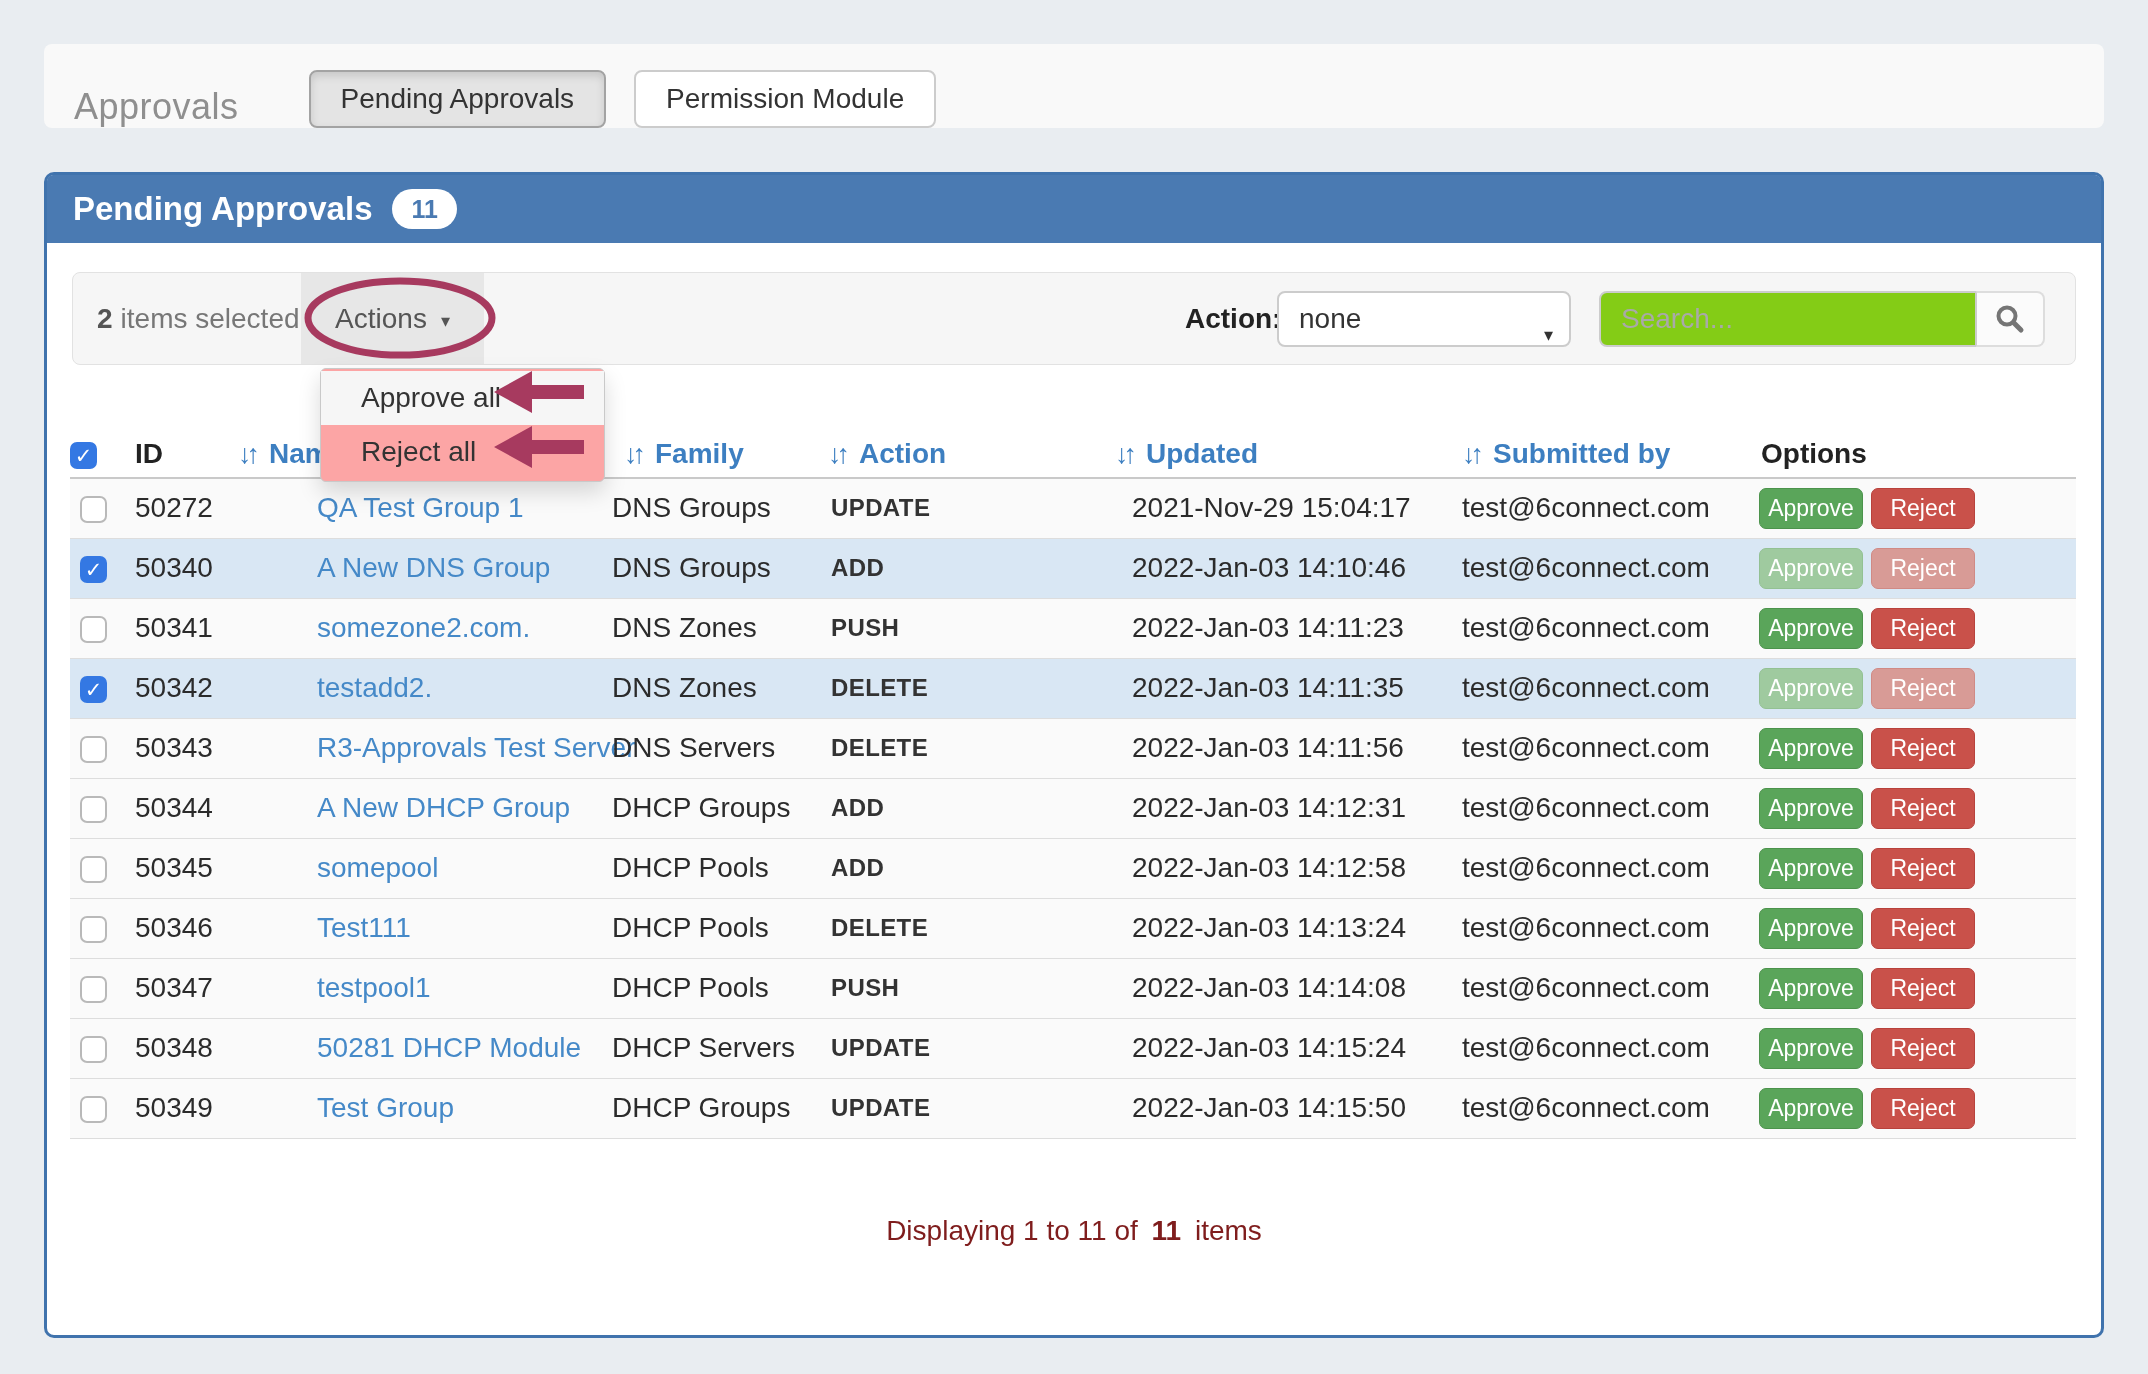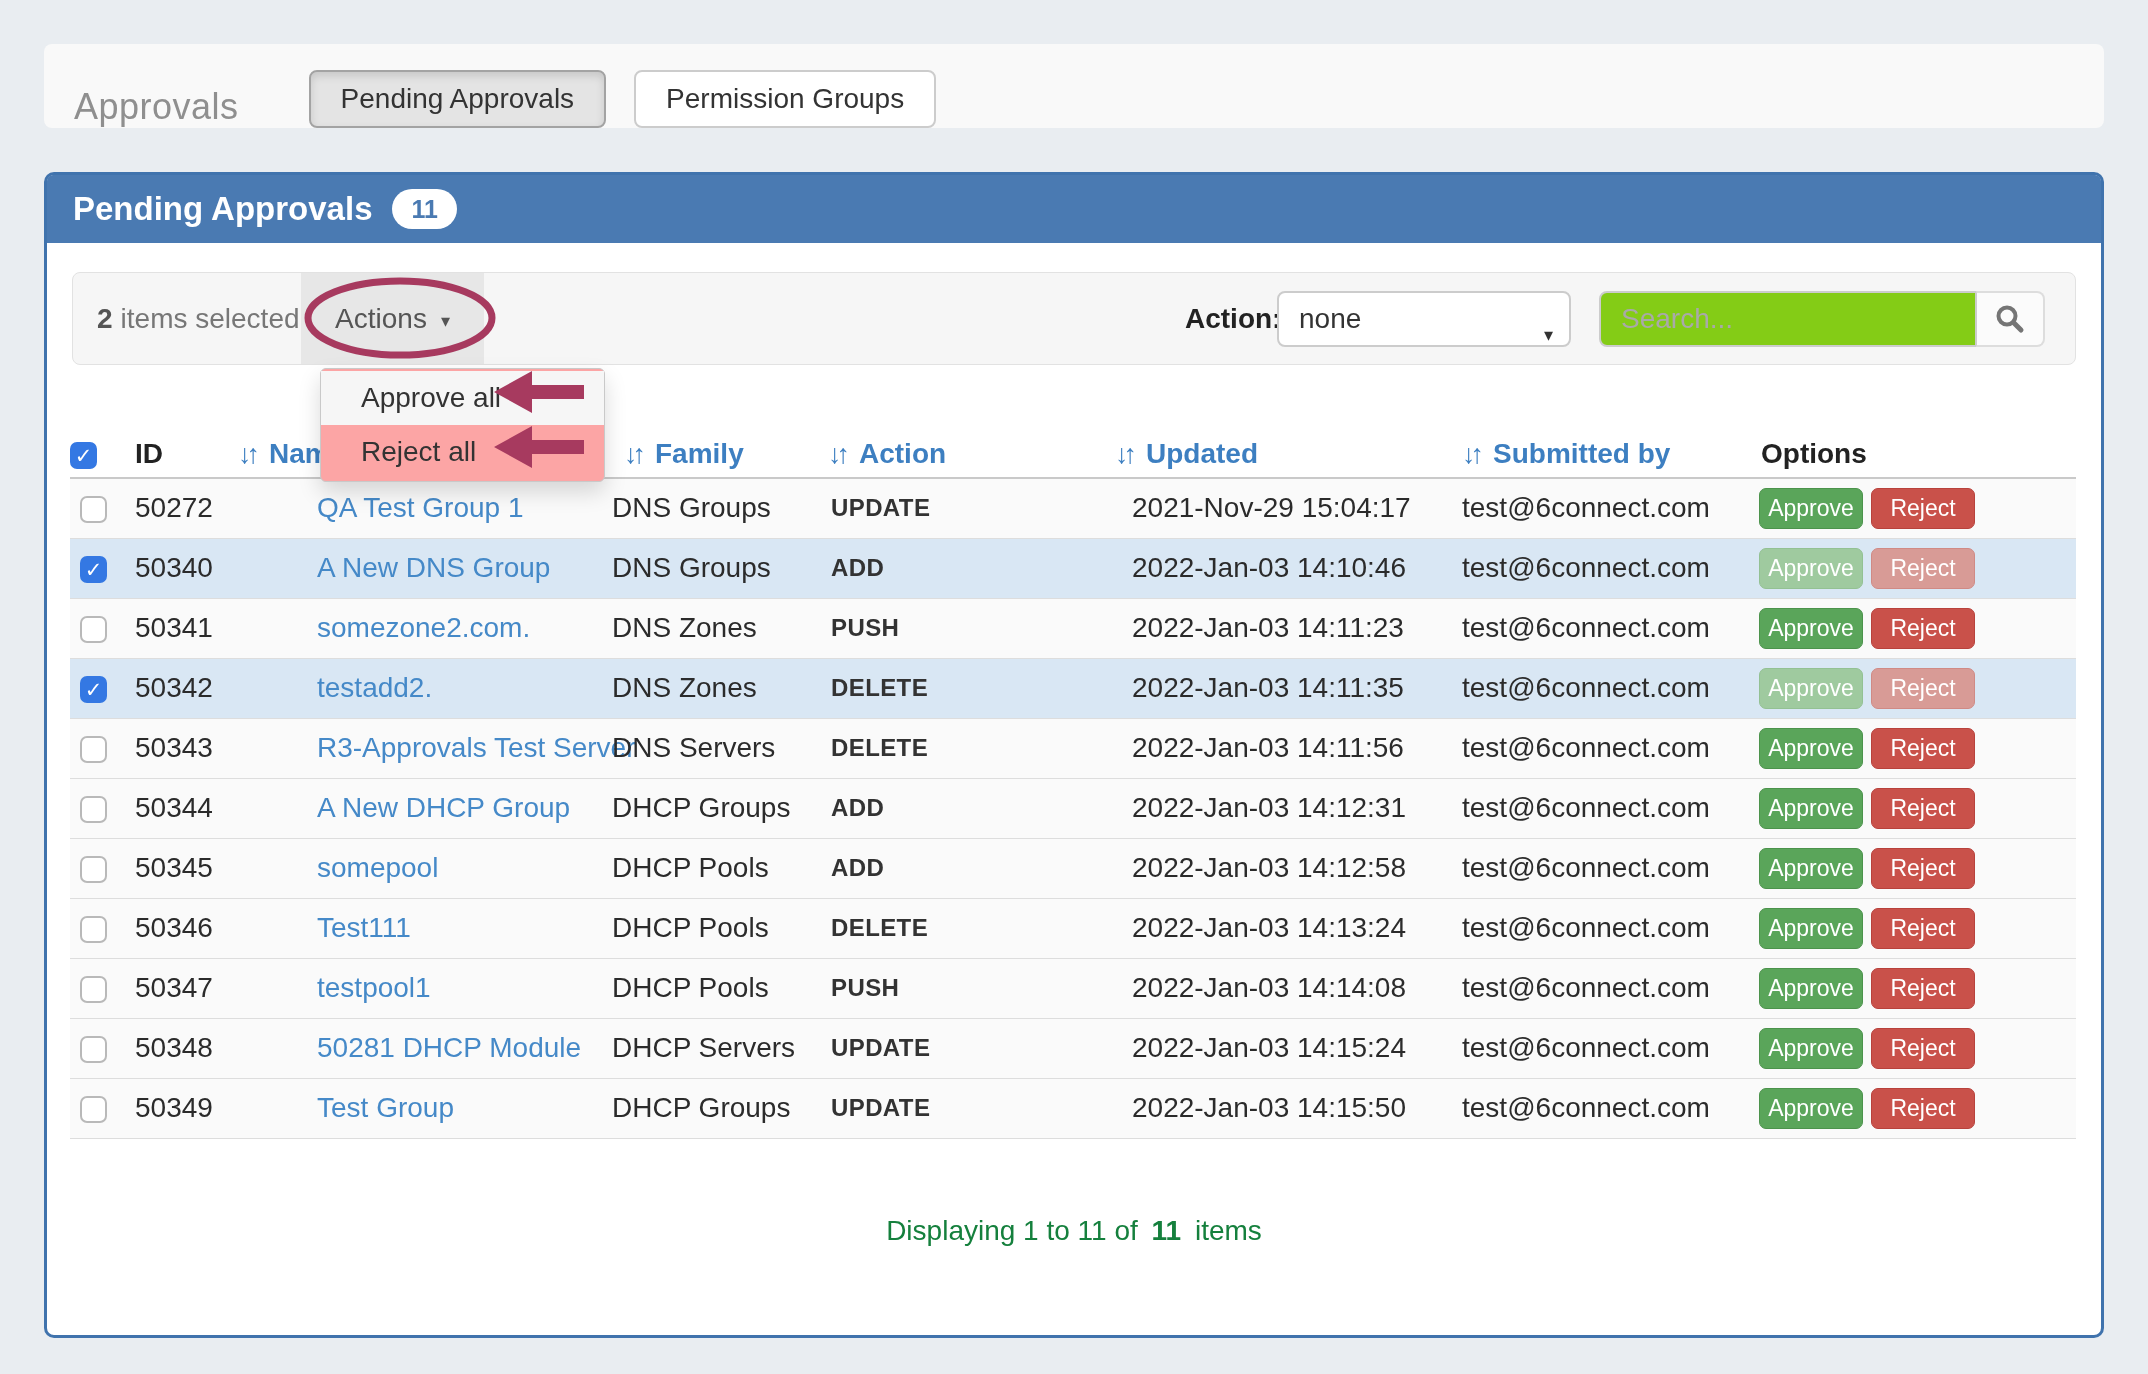--- a/index.html
+++ b/index.html
@@ -67,33 +67,33 @@
   .cb{display:inline-flex;width:27px;height:27px;border-radius:7px;background:#fff;border:2px solid #b9b9b9;align-items:center;justify-content:center;cursor:pointer;vertical-align:middle;}
   .cb.on{background:var(--cbblue);border-color:var(--cbblue);}
   .cb .mark{color:#fff;font-size:21px;font-weight:bold;line-height:1;}
 
   .btn{display:inline-flex;width:104px;height:41px;border-radius:7px;align-items:center;justify-content:center;font-size:23px;color:#fff;cursor:pointer;margin-right:8px;}
   .btn.green{background:var(--green);border:1px solid var(--greenbrd);}
   .btn.red{background:var(--red);border:1px solid var(--redbrd);}
   .btn.green.off{background:var(--greenoff);border-color:var(--greenoffbrd);}
   .btn.red.off{background:var(--redoff);border-color:var(--redoffbrd);}
 
-  .tfooter{position:absolute;left:0;top:1040px;width:100%;text-align:center;font-size:28px;color:#15803d;}
+  .tfooter{position:absolute;left:0;top:1040px;width:100%;text-align:center;font-size:28px;color:#7f1d1d;}
   .tfooter b{margin:0 6px;}
 
   .annotations{position:absolute;left:0;top:0;z-index:20;pointer-events:none;}
 </style>
 </head>
 <body>
 
 <div class="topcard">
   <div class="app-title">Approvals</div>
   <div class="tabs">
     <div class="tab active">Pending Approvals</div>
-    <div class="tab">Permission Groups</div>
+    <div class="tab">Permission Module</div>
   </div>
 </div>
 
 <div class="panel">
   <div class="panel-header">
     <span class="panel-title">Pending Approvals</span>
     <span class="badge">11</span>
   </div>
 
   <div class="toolbar">

